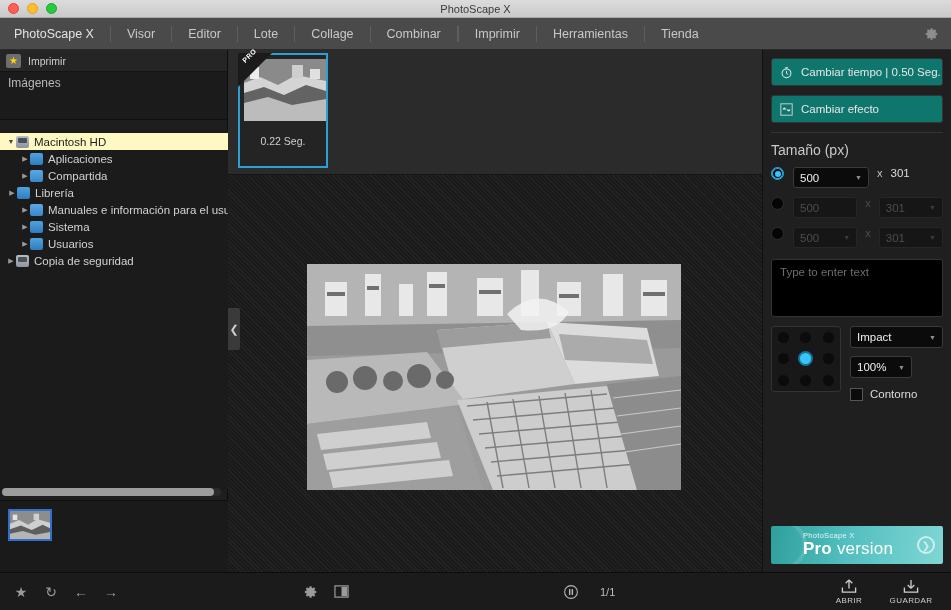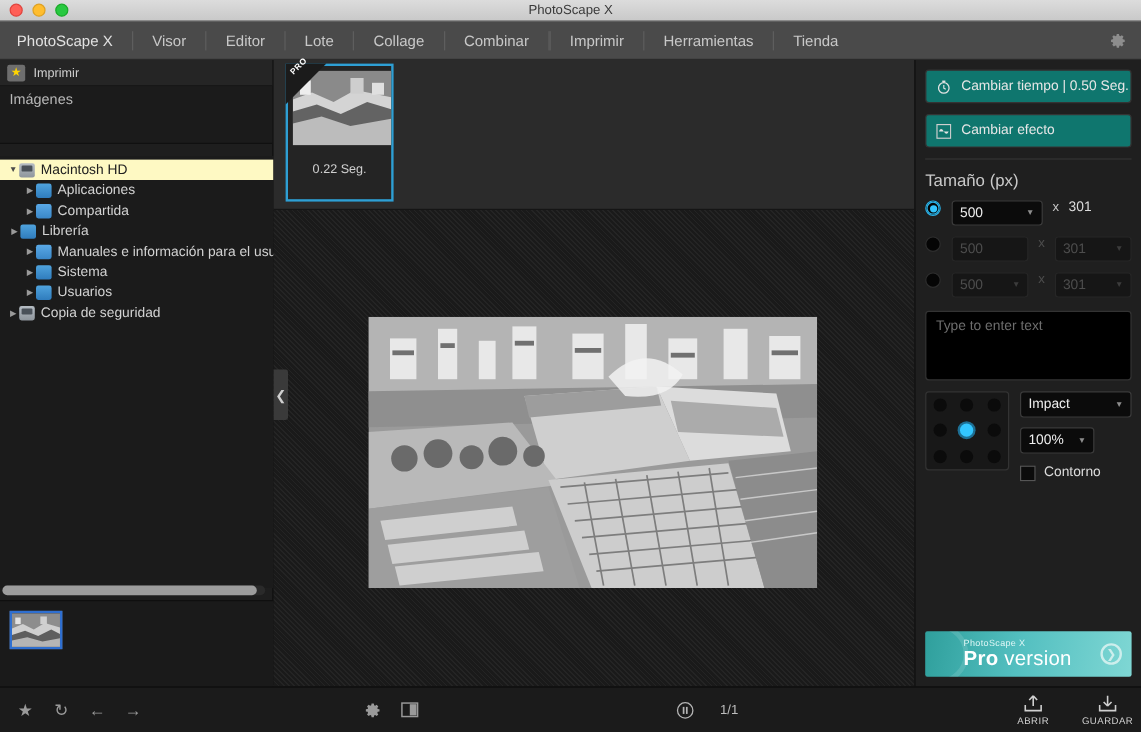--- a/index.html
+++ b/index.html
@@ -250,21 +250,21 @@
   .bottombar {
     position: absolute; left: 0; bottom: 0; width: 951px; height: 38px;
     background: #1b1b1b; border-top: 1px solid #0d0d0d;
     display: flex; align-items: center;
   }
   .bb-icon {
     width: 30px; height: 38px; display: flex; align-items: center;
     justify-content: center; color: #9a9a9a; font-size: 14px;
   }
   .bb-counter { font-size: 11px; color: #bdbdbd; margin-left: 14px; }
-  .bb-right { position: absolute; right: 4px; display: flex; gap: 14px; }
+  .bb-right { position: absolute; right: 16px; display: flex; gap: 14px; }
   .bb-act {
     width: 48px; display: flex; flex-direction: column; align-items: center;
     color: #cfcfcf;
   }
   .bb-act span.lbl { font-size: 8px; letter-spacing: .4px; margin-top: 1px; }
   .pat { position: absolute; inset: 0; }
 </style>
 </head>
 <body>
 

